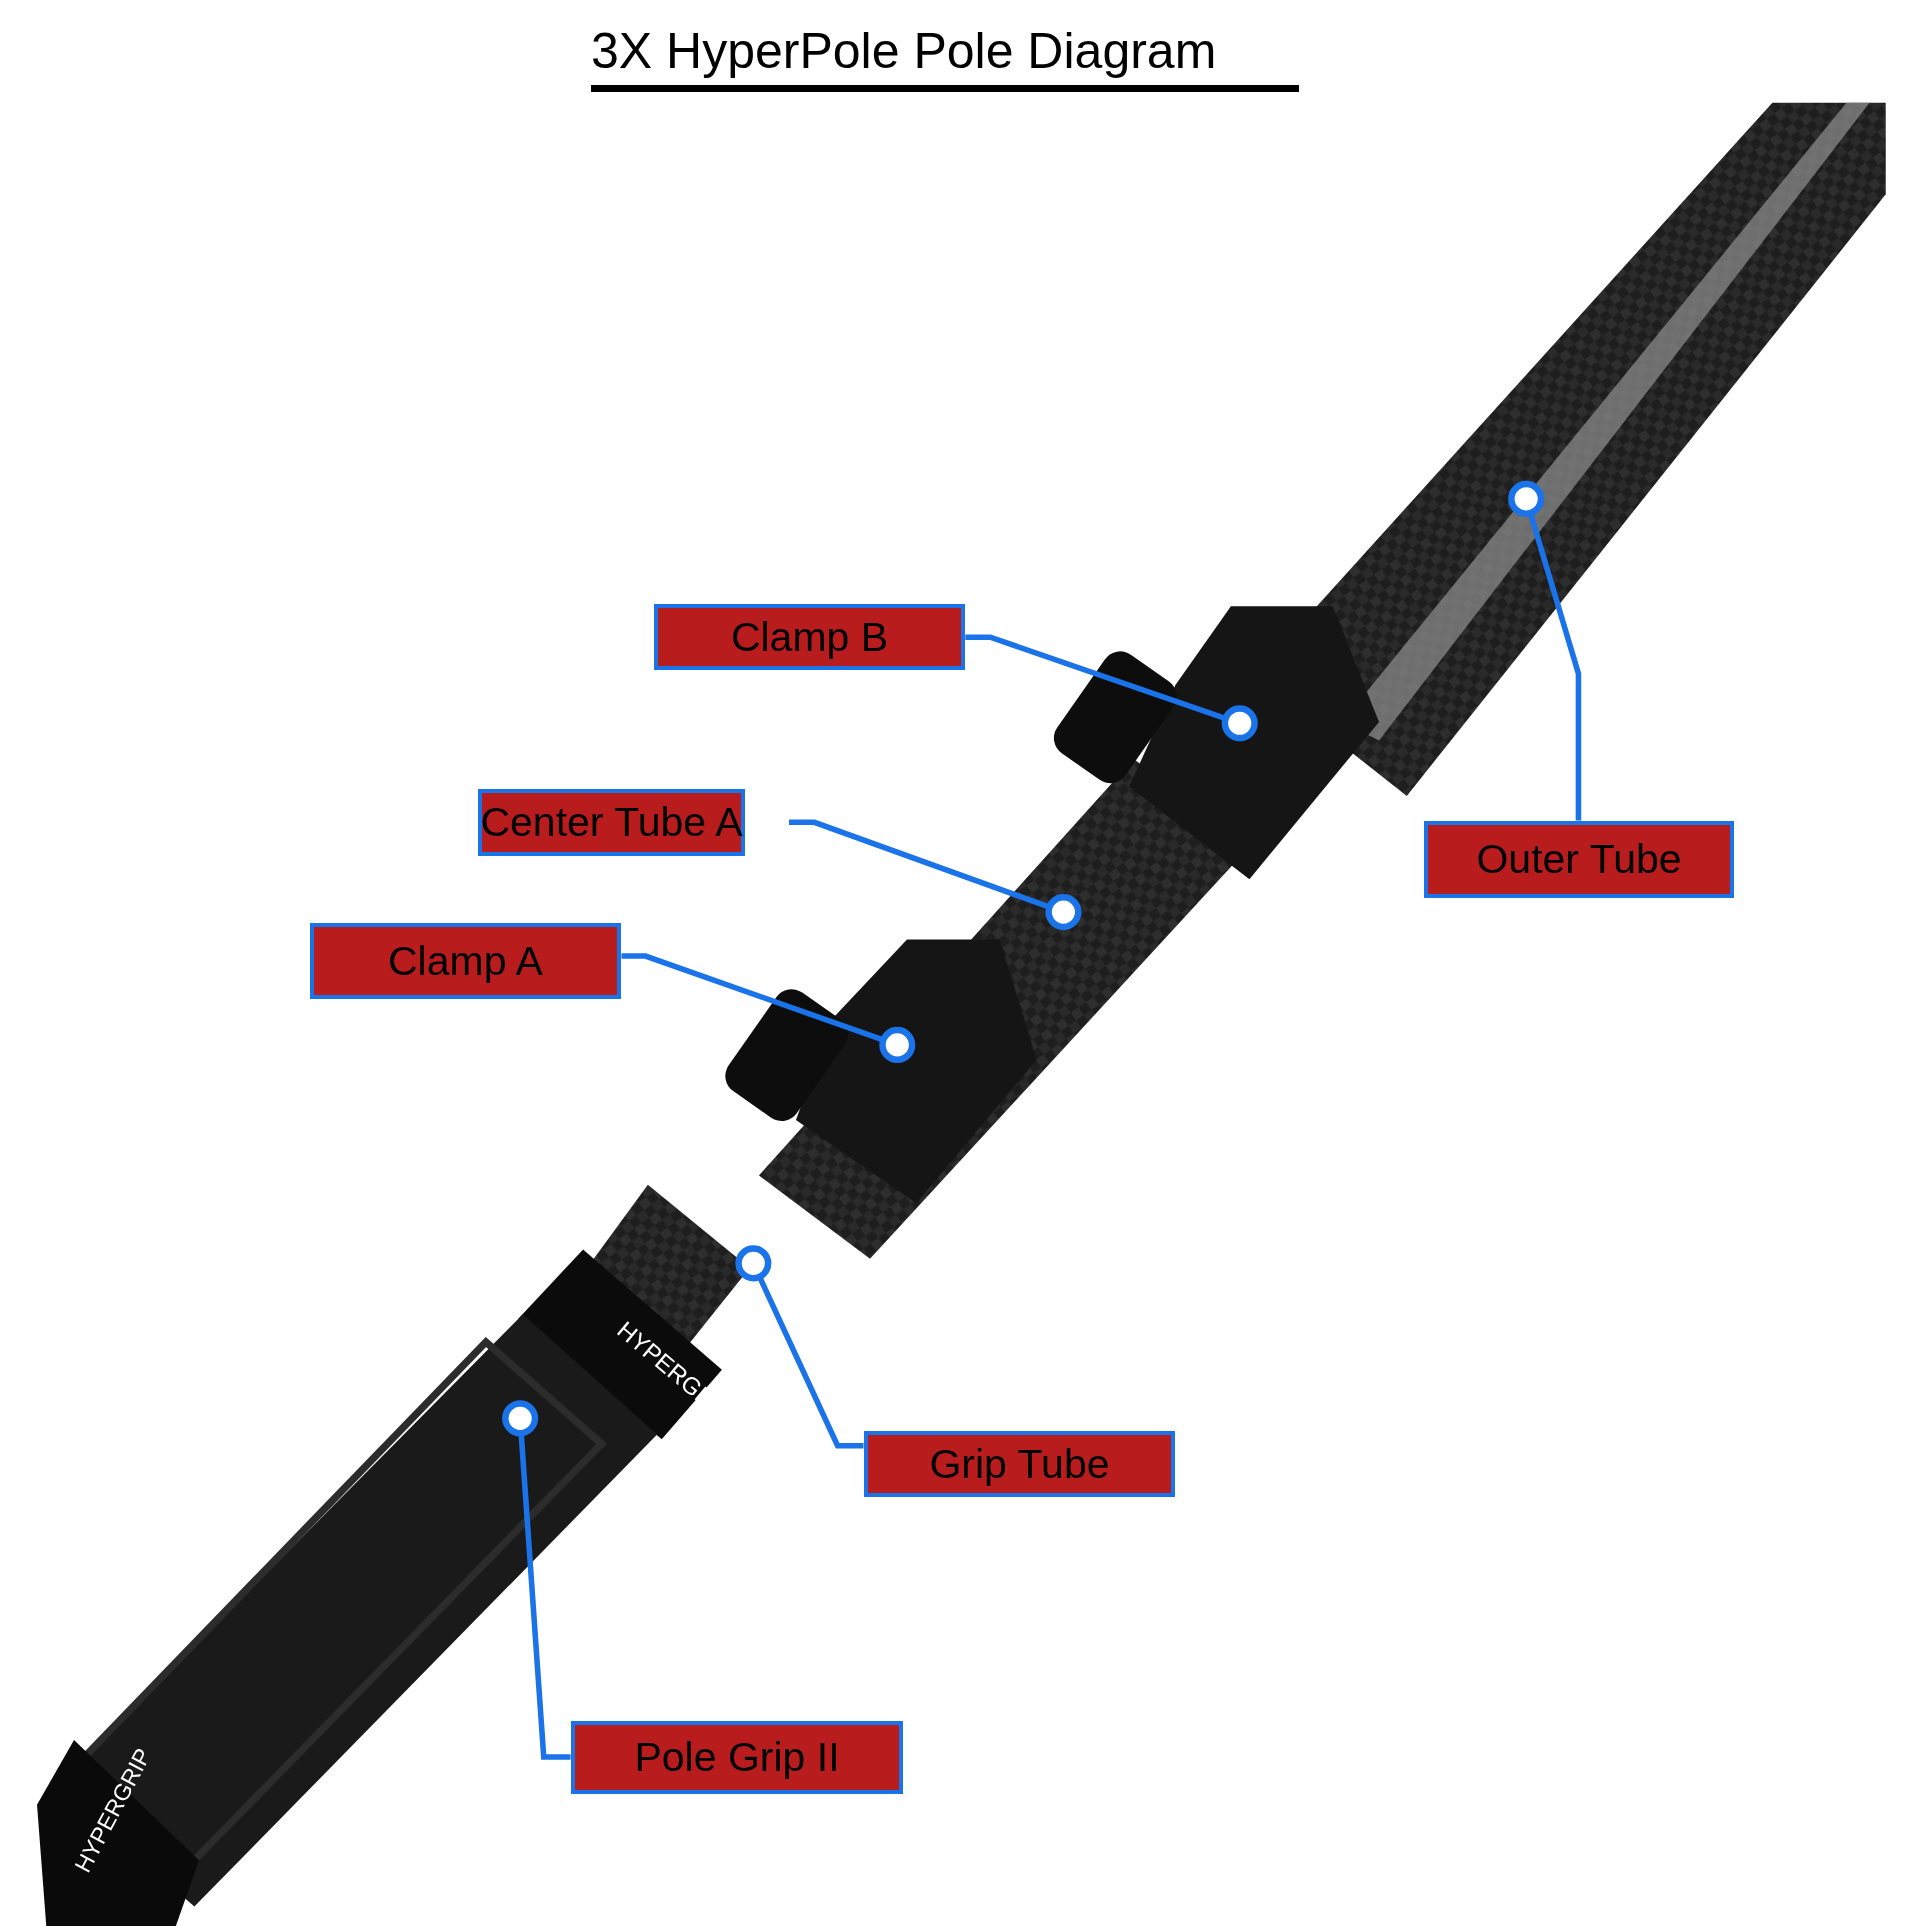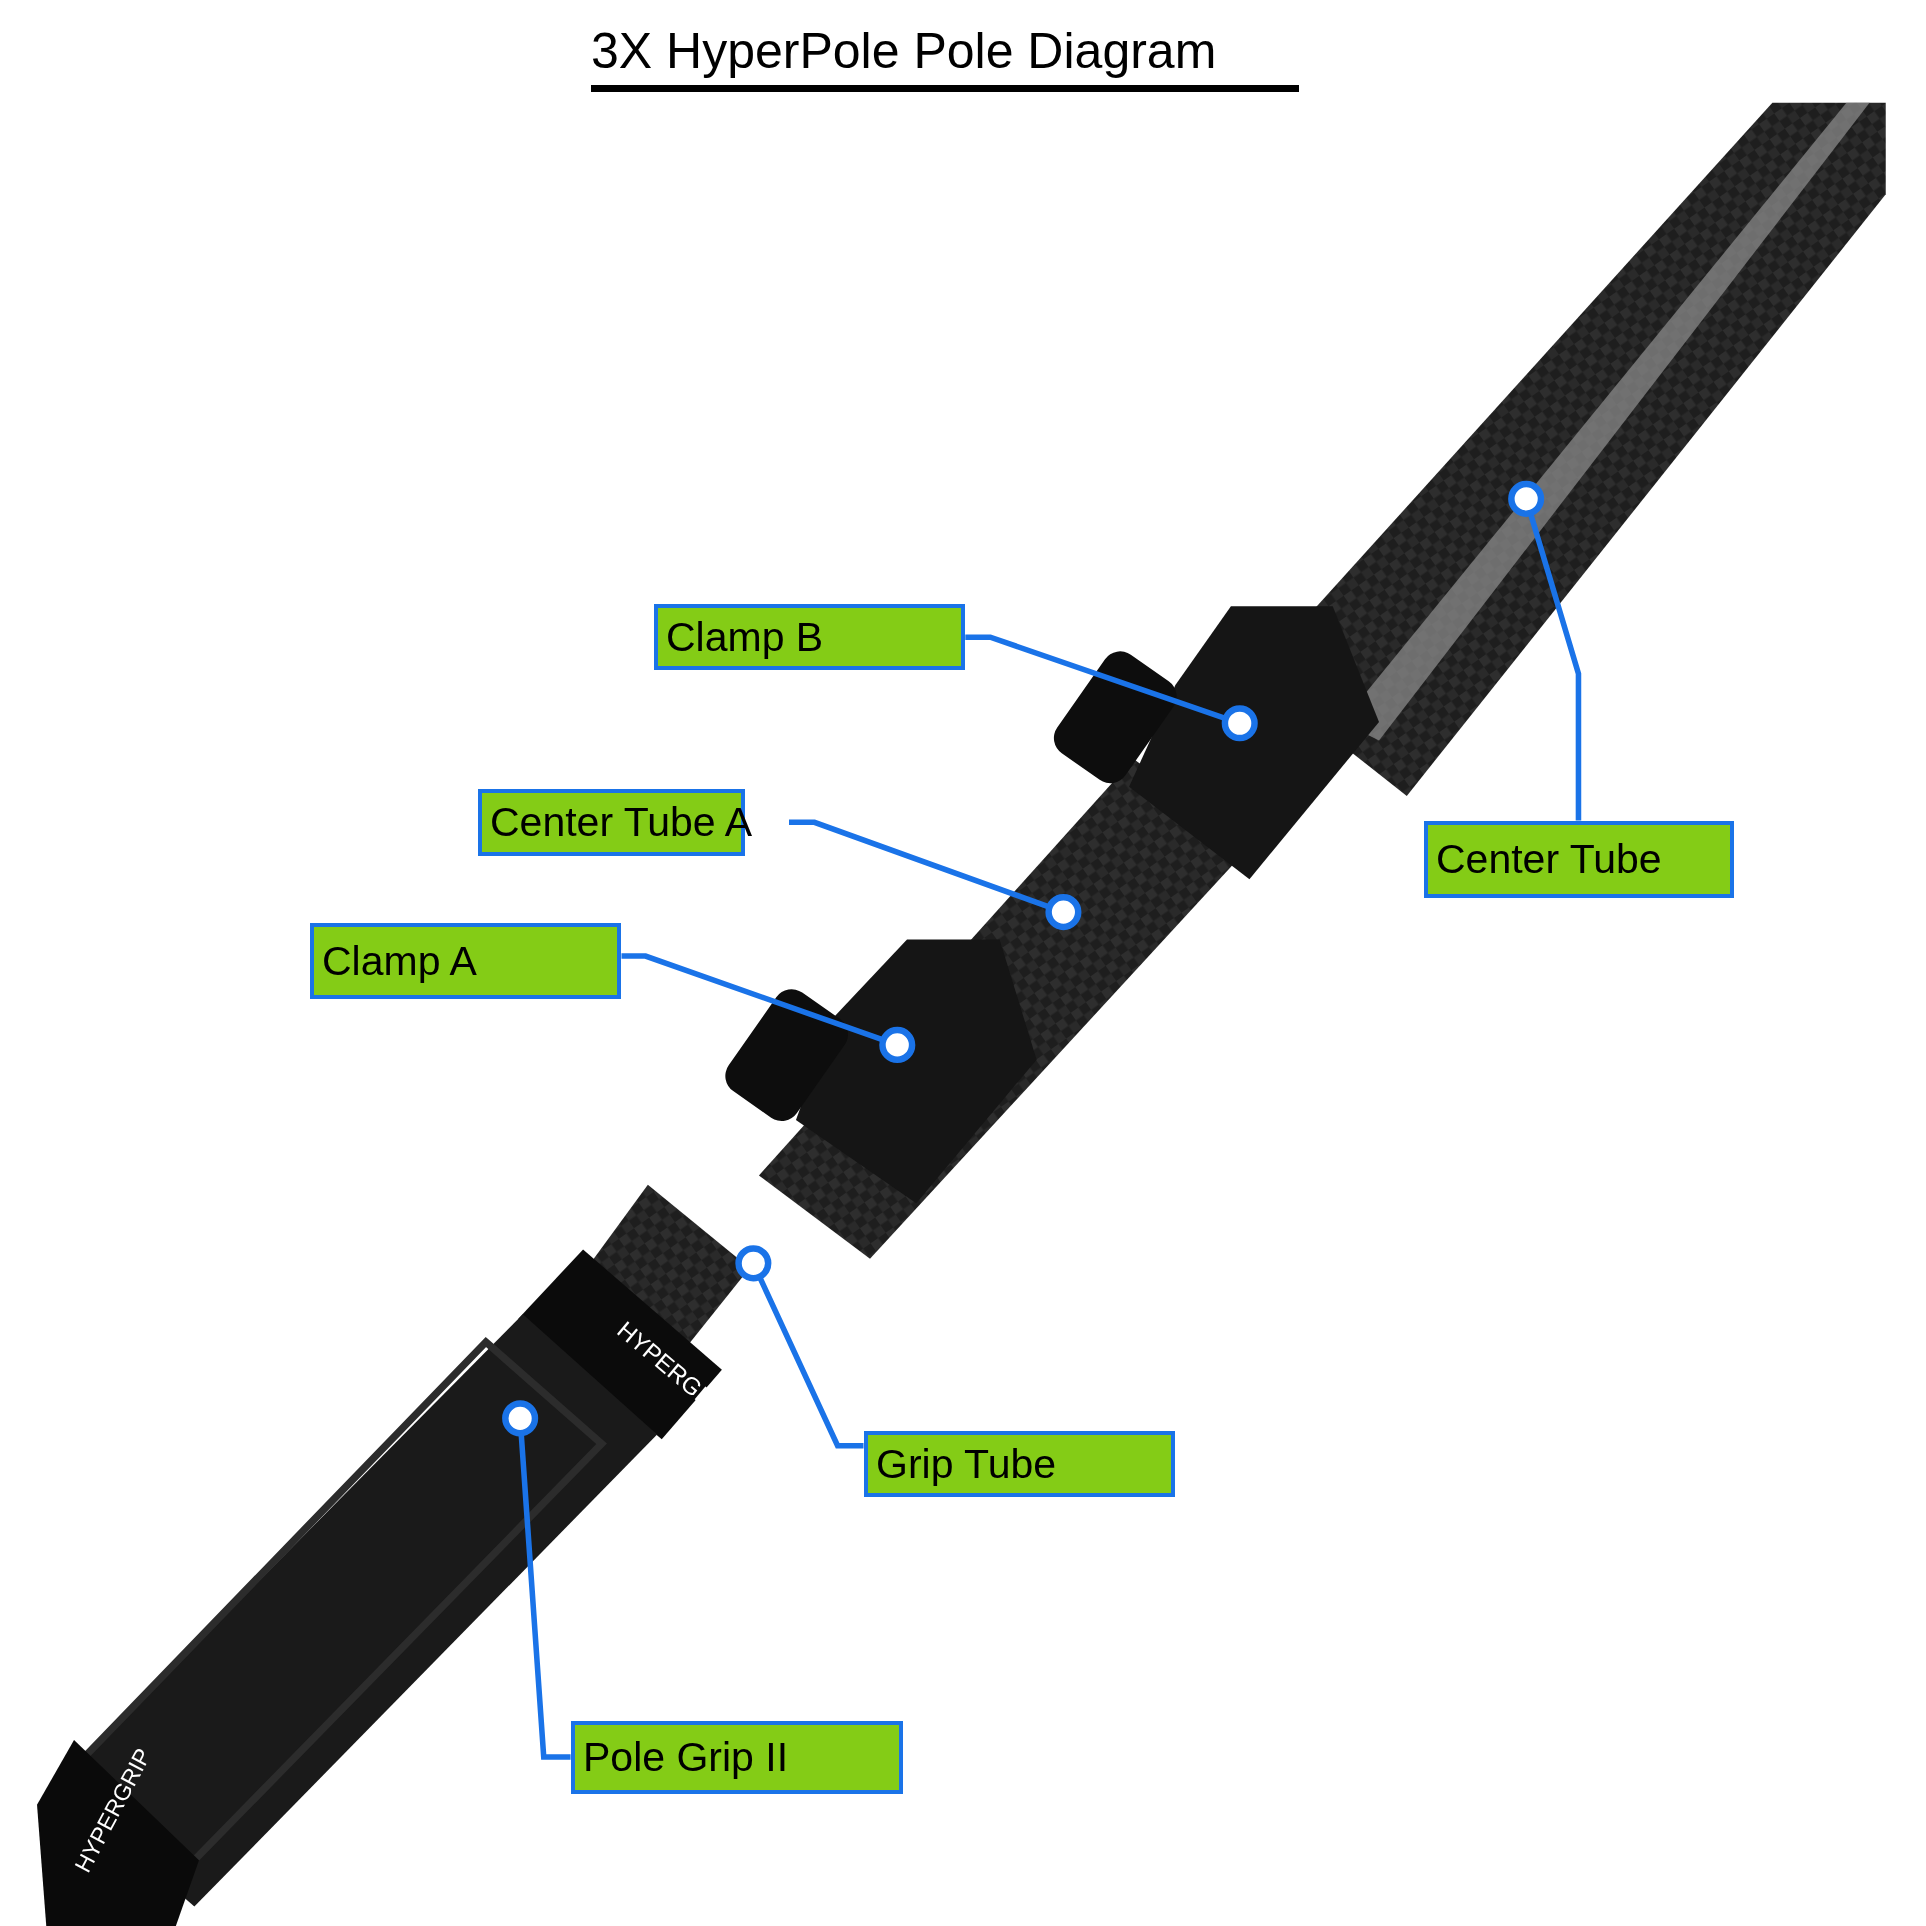--- a/index.html
+++ b/index.html
@@ -1,20 +1,20 @@
 <!DOCTYPE html>
 <html style="font-size:7.4px"><head>
 <meta charset="utf-8">
 <style>
   html, body { margin:0; padding:0; background:#ffffff; }
   body { width:1926px; height:1926px; position:relative; overflow:hidden; font-family:"Liberation Sans", sans-serif; }
   .title { position:absolute; left:591px; width:708px; top:18.5px; text-align:left; font-size:50px; color:#000; line-height:65px; }
   .title-rule { position:absolute; left:591px; width:708px; top:85px; height:7.4px; background:#000; }
   svg.art { position:absolute; left:0; top:0; }
-  .label { position:absolute; box-sizing:border-box; border:4.6px solid #1a73e8; background:#84cc16; display:flex; align-items:center; justify-content:flex-start; font-size:41px; color:#000; white-space:nowrap;padding-left:8px; }
+  .label { position:absolute; box-sizing:border-box; border:4.6px solid #1a73e8; background:#b91c1c; display:flex; align-items:center; justify-content:center; font-size:41px; color:#000; white-space:nowrap; }
 </style>
 </head>
 <body>
 
 <div class="title">3X HyperPole Pole Diagram</div>
 <div class="title-rule"></div>
 
 <svg class="art" width="1926" height="1926" viewBox="0 0 4162 4162">
   <defs>
     <linearGradient id="tubeGrad" x1="0" y1="0" x2="1" y2="1">
@@ -89,21 +89,21 @@
 <div class="label" style="left:654px; top:604px; width:311px; height:66px;">
     <span>Clamp B</span>
   </div>
 <div class="label" style="left:478px; top:789px; width:267px; height:67px;">
     <span>Center Tube A</span>
   </div>
 <div class="label" style="left:310px; top:923px; width:311px; height:76px;">
     <span>Clamp A</span>
   </div>
 <div class="label" style="left:1424px; top:821px; width:310px; height:77px;">
-    <span>Center Tube</span>
+    <span>Outer Tube</span>
   </div>
 <div class="label" style="left:864px; top:1413px; width:311px; height:66px;margin-top:18px;">
     <span>Grip Tube</span>
   </div>
 <div class="label" style="left:571px; top:1721px; width:332px; height:73px;">
     <span>Pole Grip II</span>
   </div>
 
 
 </body></html>

